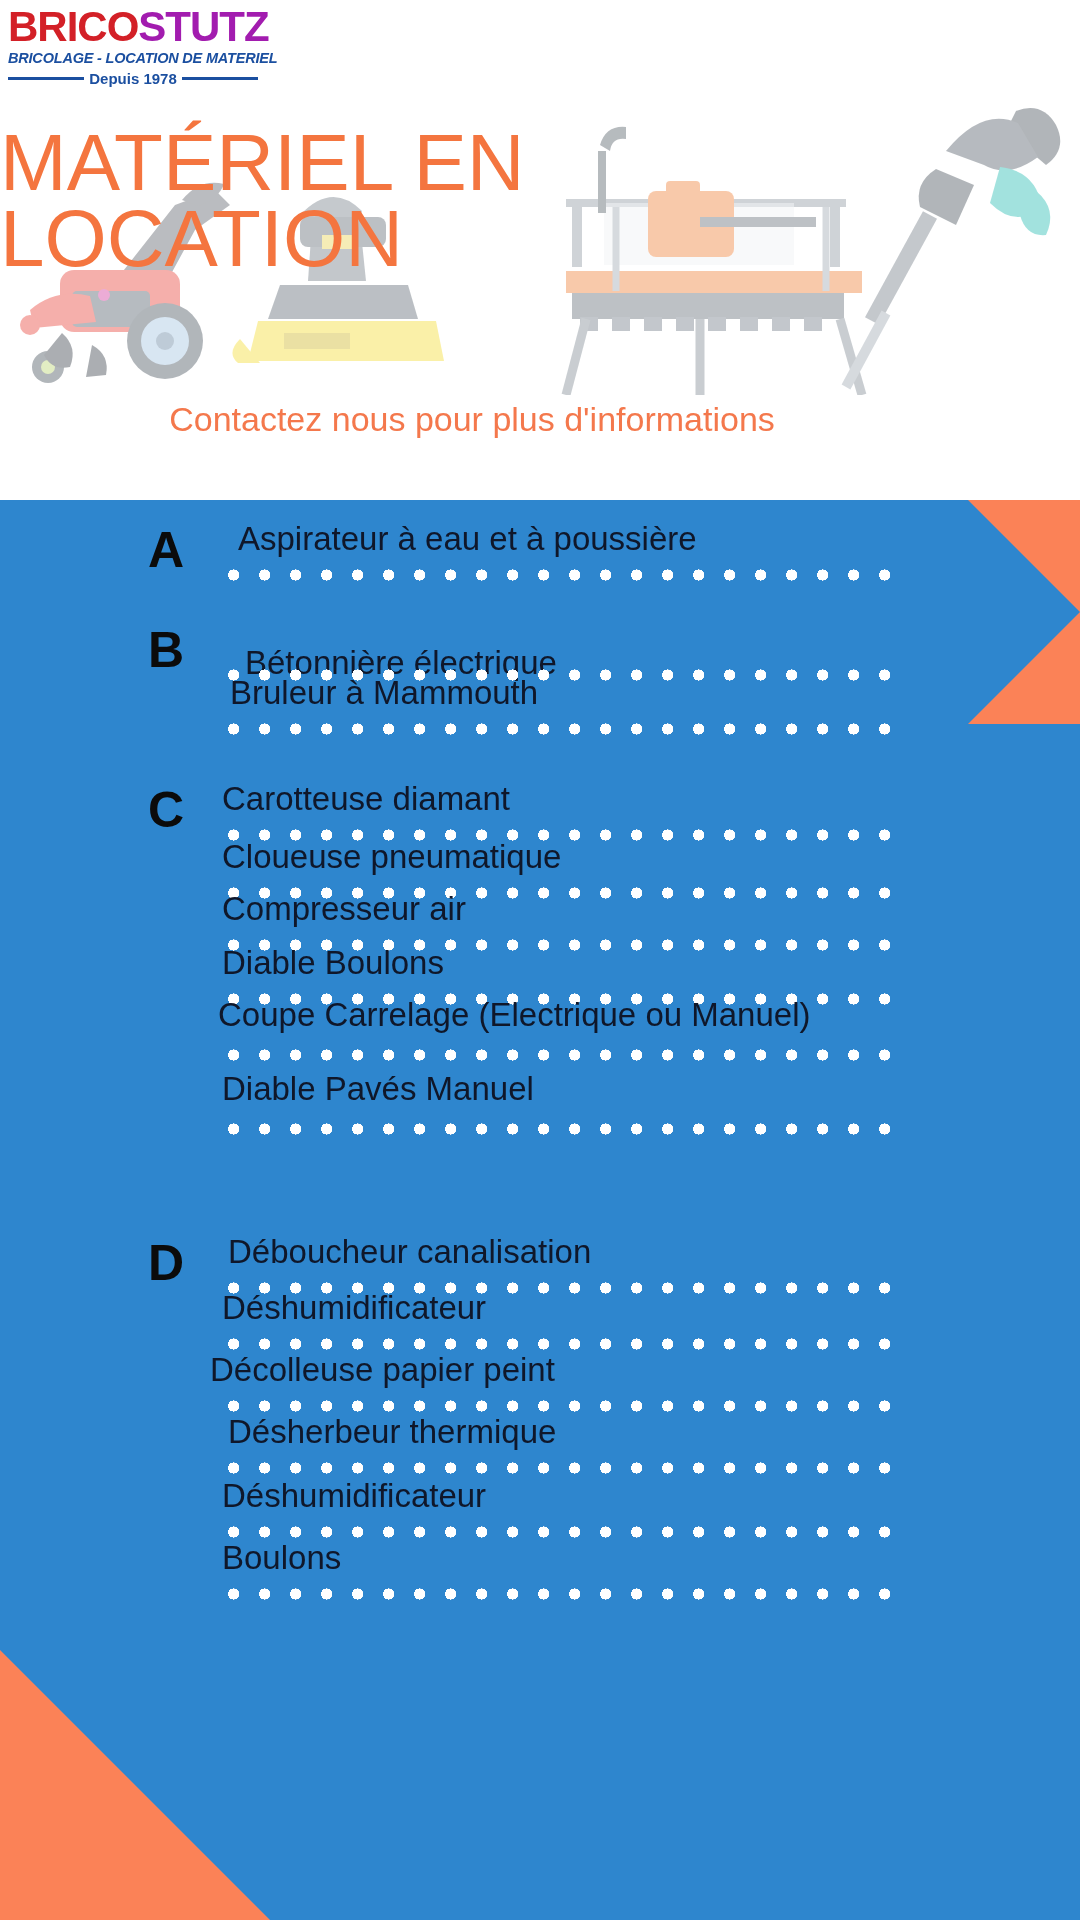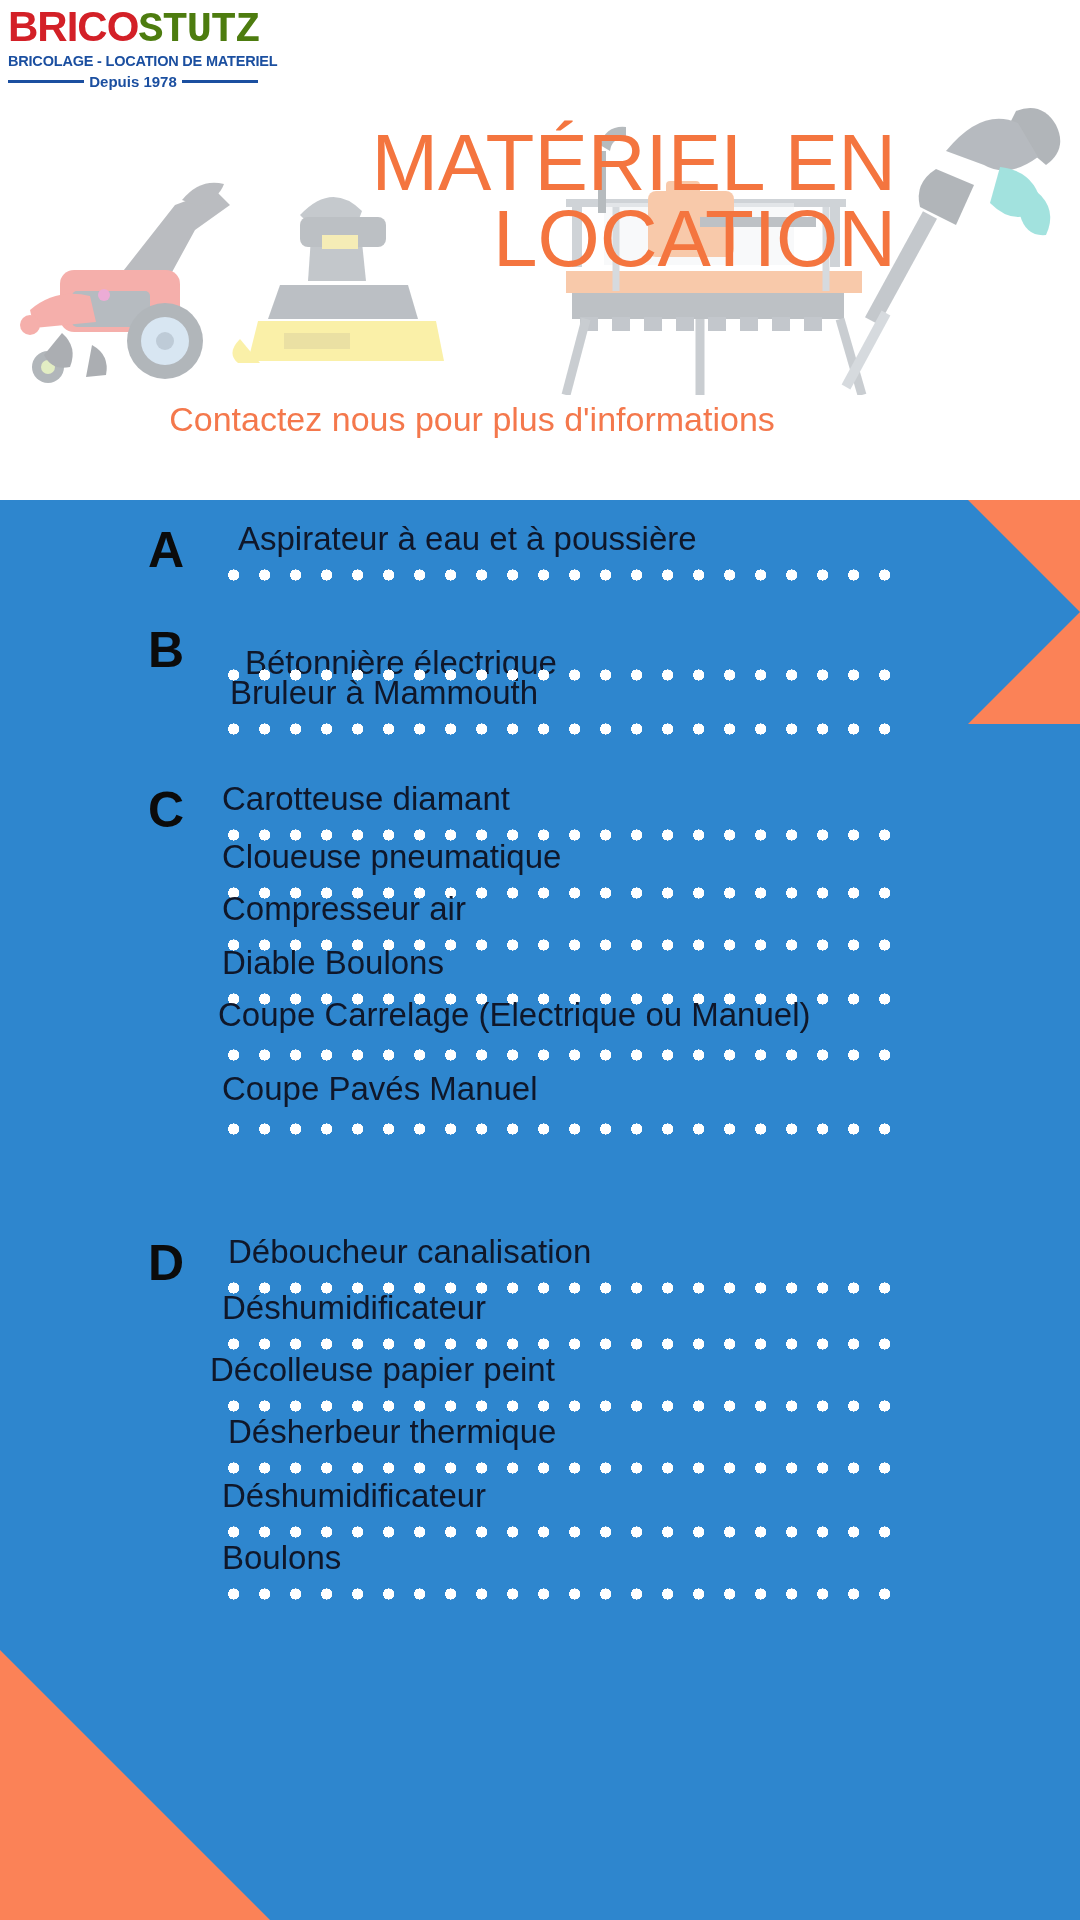--- a/index.html
+++ b/index.html
@@ -10,33 +10,33 @@
     overflow:hidden;
   }
   .page{position:relative;width:1080px;height:1920px;overflow:hidden;background:#fff;}
 
   
   .header{position:relative;height:500px;background:#ffffff;overflow:hidden;}
 
   .logo{position:absolute;left:8px;top:6px;width:250px;}
   .logo-main{font-size:42px;font-weight:bold;letter-spacing:-1px;line-height:1;font-family:"Liberation Sans",sans-serif;}
   .logo-brico{color:#D32027;}
-  .logo-stutz{color:#4d7c0f;font-family:Liberation Mono, monospace;}
-  .logo-sub{color:#1B4FA0;font-size:14.5px;font-weight:bold;letter-spacing:-0.2px;margin-top:2px;white-space:nowrap;}
+  .logo-stutz{color:#a21caf;}
+  .logo-sub{color:#1B4FA0;font-size:14.5px;font-weight:bold;letter-spacing:-0.2px;margin-top:2px;white-space:nowrap;font-style:italic;}
   .logo-since-wrap{display:flex;align-items:center;gap:5px;margin-top:4px;}
   .logo-rule{height:3px;background:#1B4FA0;flex:1;}
   .logo-since{color:#1B4FA0;font-size:15px;font-weight:bold;white-space:nowrap;}
 
   
   .hero-art{position:absolute;left:0;top:95px;width:1080px;height:300px;opacity:.40;}
   .hero-art svg{display:block;}
 
   .hero-title{
     position:absolute;left:0;top:125px;width:896px;
-    text-align:right;color:#F4753F;
+    text-align:left;color:#F4753F;
     font-size:80px;line-height:.95;font-weight:normal;
     letter-spacing:0px;
     text-transform:uppercase;
   }
   .hero-sub{
     position:absolute;left:0;top:400px;width:944px;text-align:center;
     color:#F4784C;font-size:34px;
   }
 
   
@@ -209,21 +209,21 @@
           </div>
           <div class="item">
             <div class="item-label" style="left: 222px; top: 164px;">Diable Boulons</div>
             <div class="dots" style="top: 210px;"></div>
           </div>
           <div class="item">
             <div class="item-label" style="left: 218px; top: 216px;">Coupe Carrelage (Electrique ou Manuel)</div>
             <div class="dots" style="top: 266px;"></div>
           </div>
           <div class="item">
-            <div class="item-label" style="left: 222px; top: 290px;">Coupe Pavés Manuel</div>
+            <div class="item-label" style="left: 222px; top: 290px;">Diable Pavés Manuel</div>
             <div class="dots" style="top: 340px;"></div>
           </div>
         </div>
         <div class="group" style="position: absolute; left: 0px; top: 735px; width: 1080px;">
           <div class="letter" style="top: 3px;">D</div>
           <div class="item">
             <div class="item-label" style="left: 228px; top: 0px;">Déboucheur canalisation</div>
             <div class="dots" style="top: 46px;"></div>
           </div>
           <div class="item">

